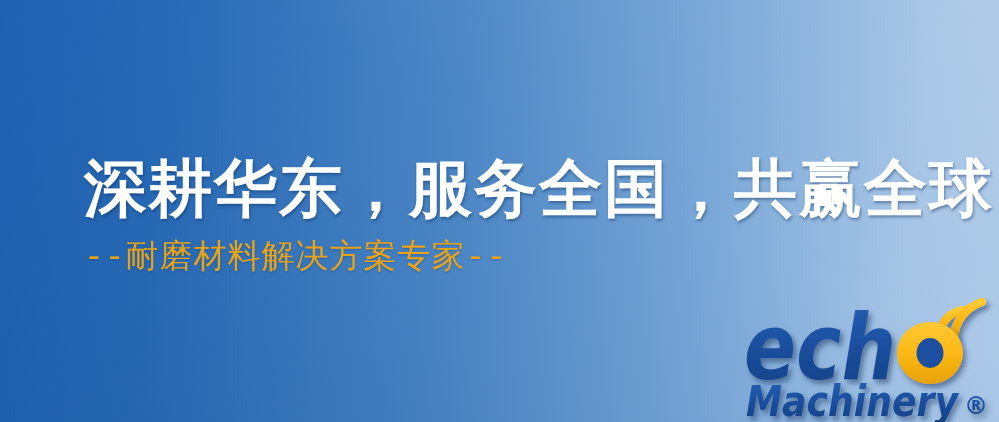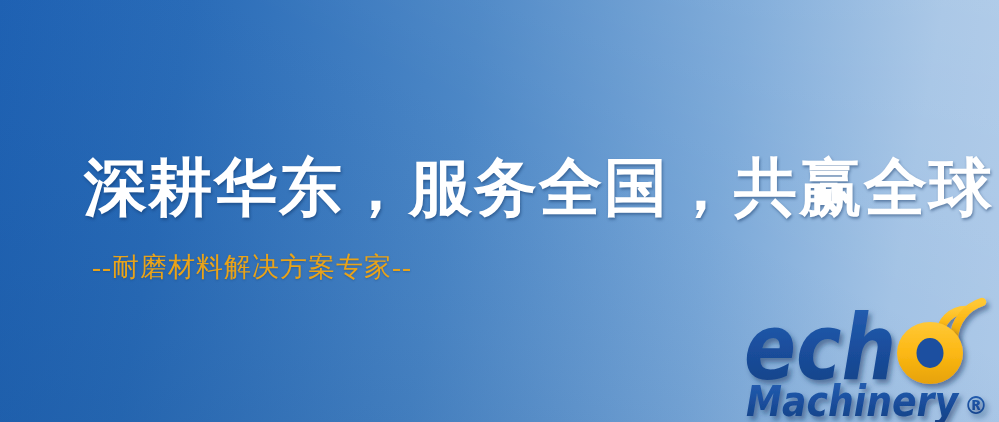--- a/index.html
+++ b/index.html
@@ -39,34 +39,34 @@
 
   .text-block {
     position: absolute;
     left: 84px;
     top: 148px;
     z-index: 3;
   }
 
   .headline {
     margin: 0;
-    font-family: Liberation Serif, serif;
+    font-family: Liberation Sans, sans-serif;
     font-size: 63px;
     line-height: 80px;
     letter-spacing: 2px;
     color: #ffffff;
     white-space: nowrap;
     text-shadow: 1px 2px 3px rgba(10, 45, 90, 0.45);
   }
 
   .subtitle {
-    margin: 8px;
+    margin: 0;
     padding-top: 14px;
-    font-family: Liberation Serif, serif;
-    font-size: 27px;
+    font-family: Liberation Mono, monospace;
+    font-size: 33px;
     line-height: 34px;
     letter-spacing: 1px;
     color: #e9a318;
     white-space: nowrap;
     text-shadow: 0px 1px 2px rgba(20, 60, 110, 0.35);
   }
 
   
   #logo {
     position: absolute;

